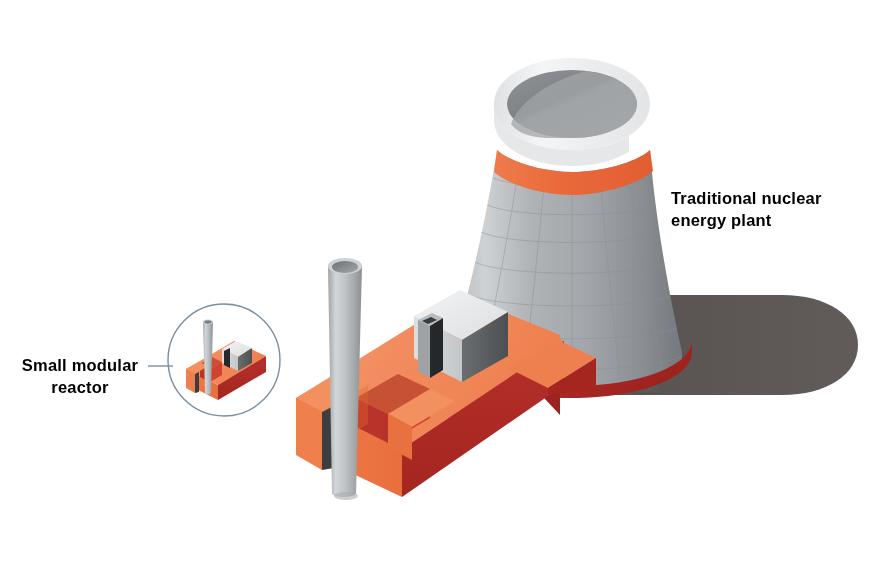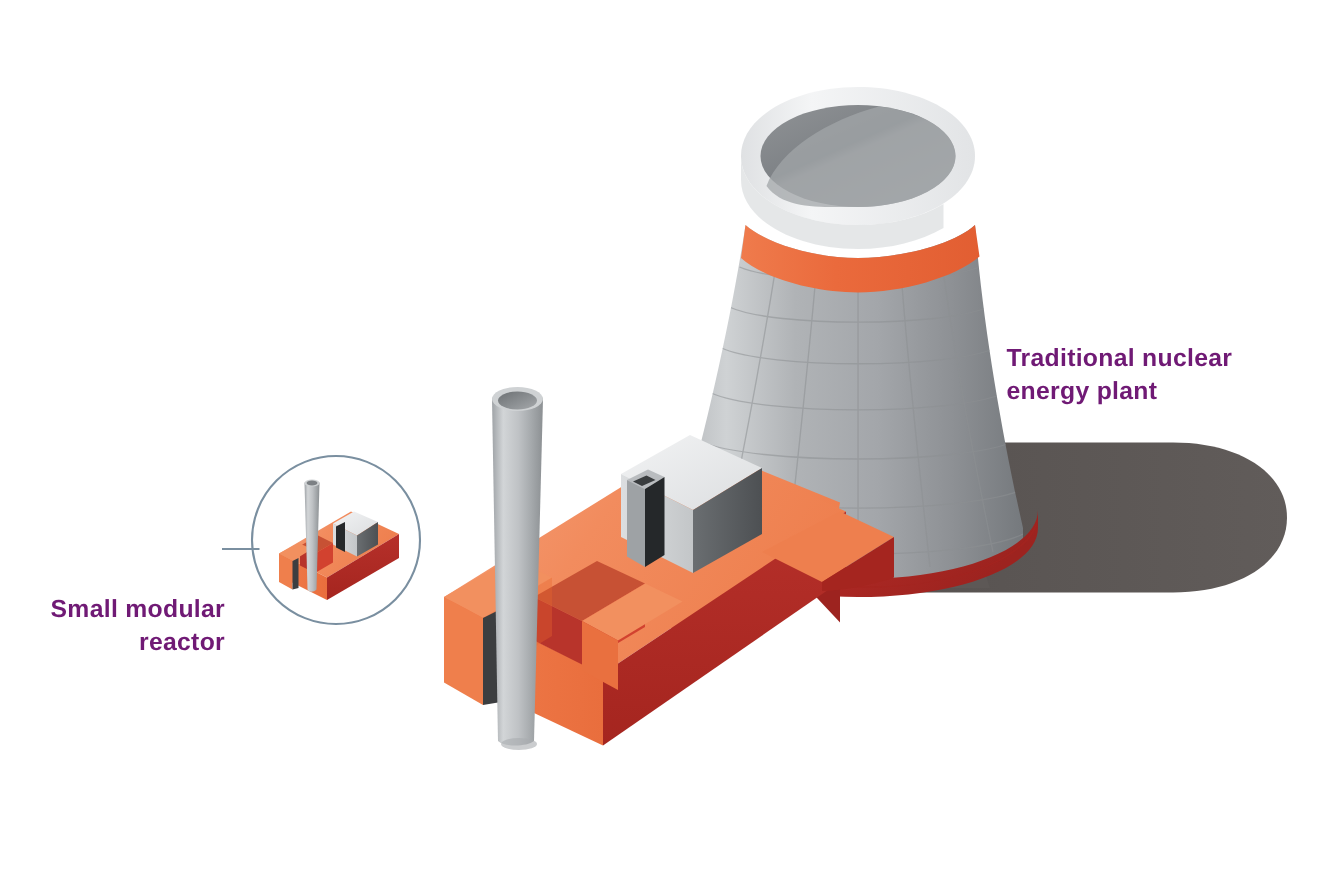--- a/index.html
+++ b/index.html
@@ -26,34 +26,33 @@
     width: 880px;
     height: 587px;
   }
   .callout-label {
     position: absolute;
     font-family: "Liberation Sans", sans-serif;
     font-size: 16.5px;
     font-weight: 700;
     letter-spacing: 0.2px;
     line-height: 1.33;
-    color: #701a75;
+    color: #000000;
     white-space: pre-line;
-    margin-top: 41px;
   }
   #label-traditional {
     left: 671px;
     top: 188px;
     text-align: left;
   }
   #label-smr {
     left: 10px;
     top: 355px;
     width: 140px;
-    text-align: right;
+    text-align: center;
   }
 </style>
 </head>
 <body>
 
 <div id="illustration-root">
 
   <svg id="scene-svg" viewBox="0 0 880 587">
     <defs>
 

